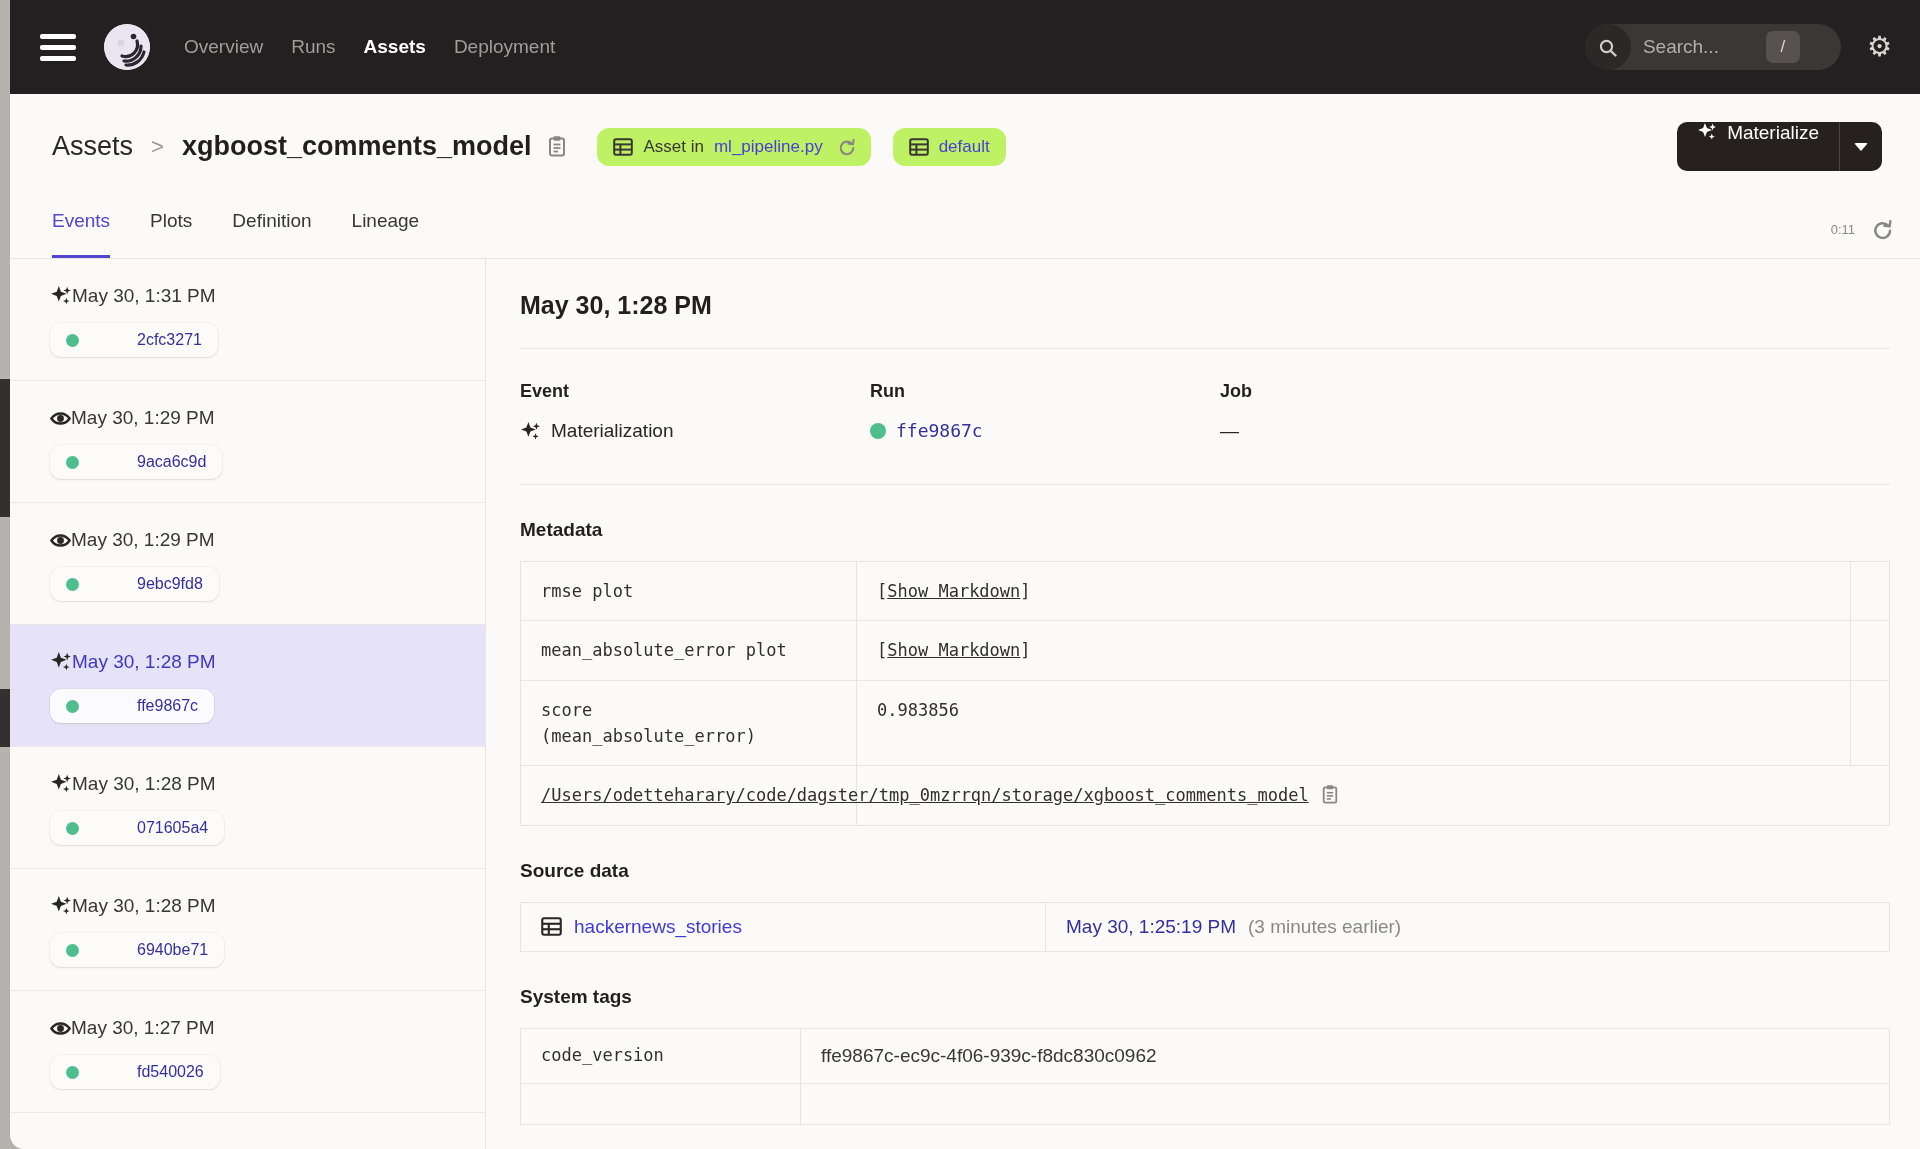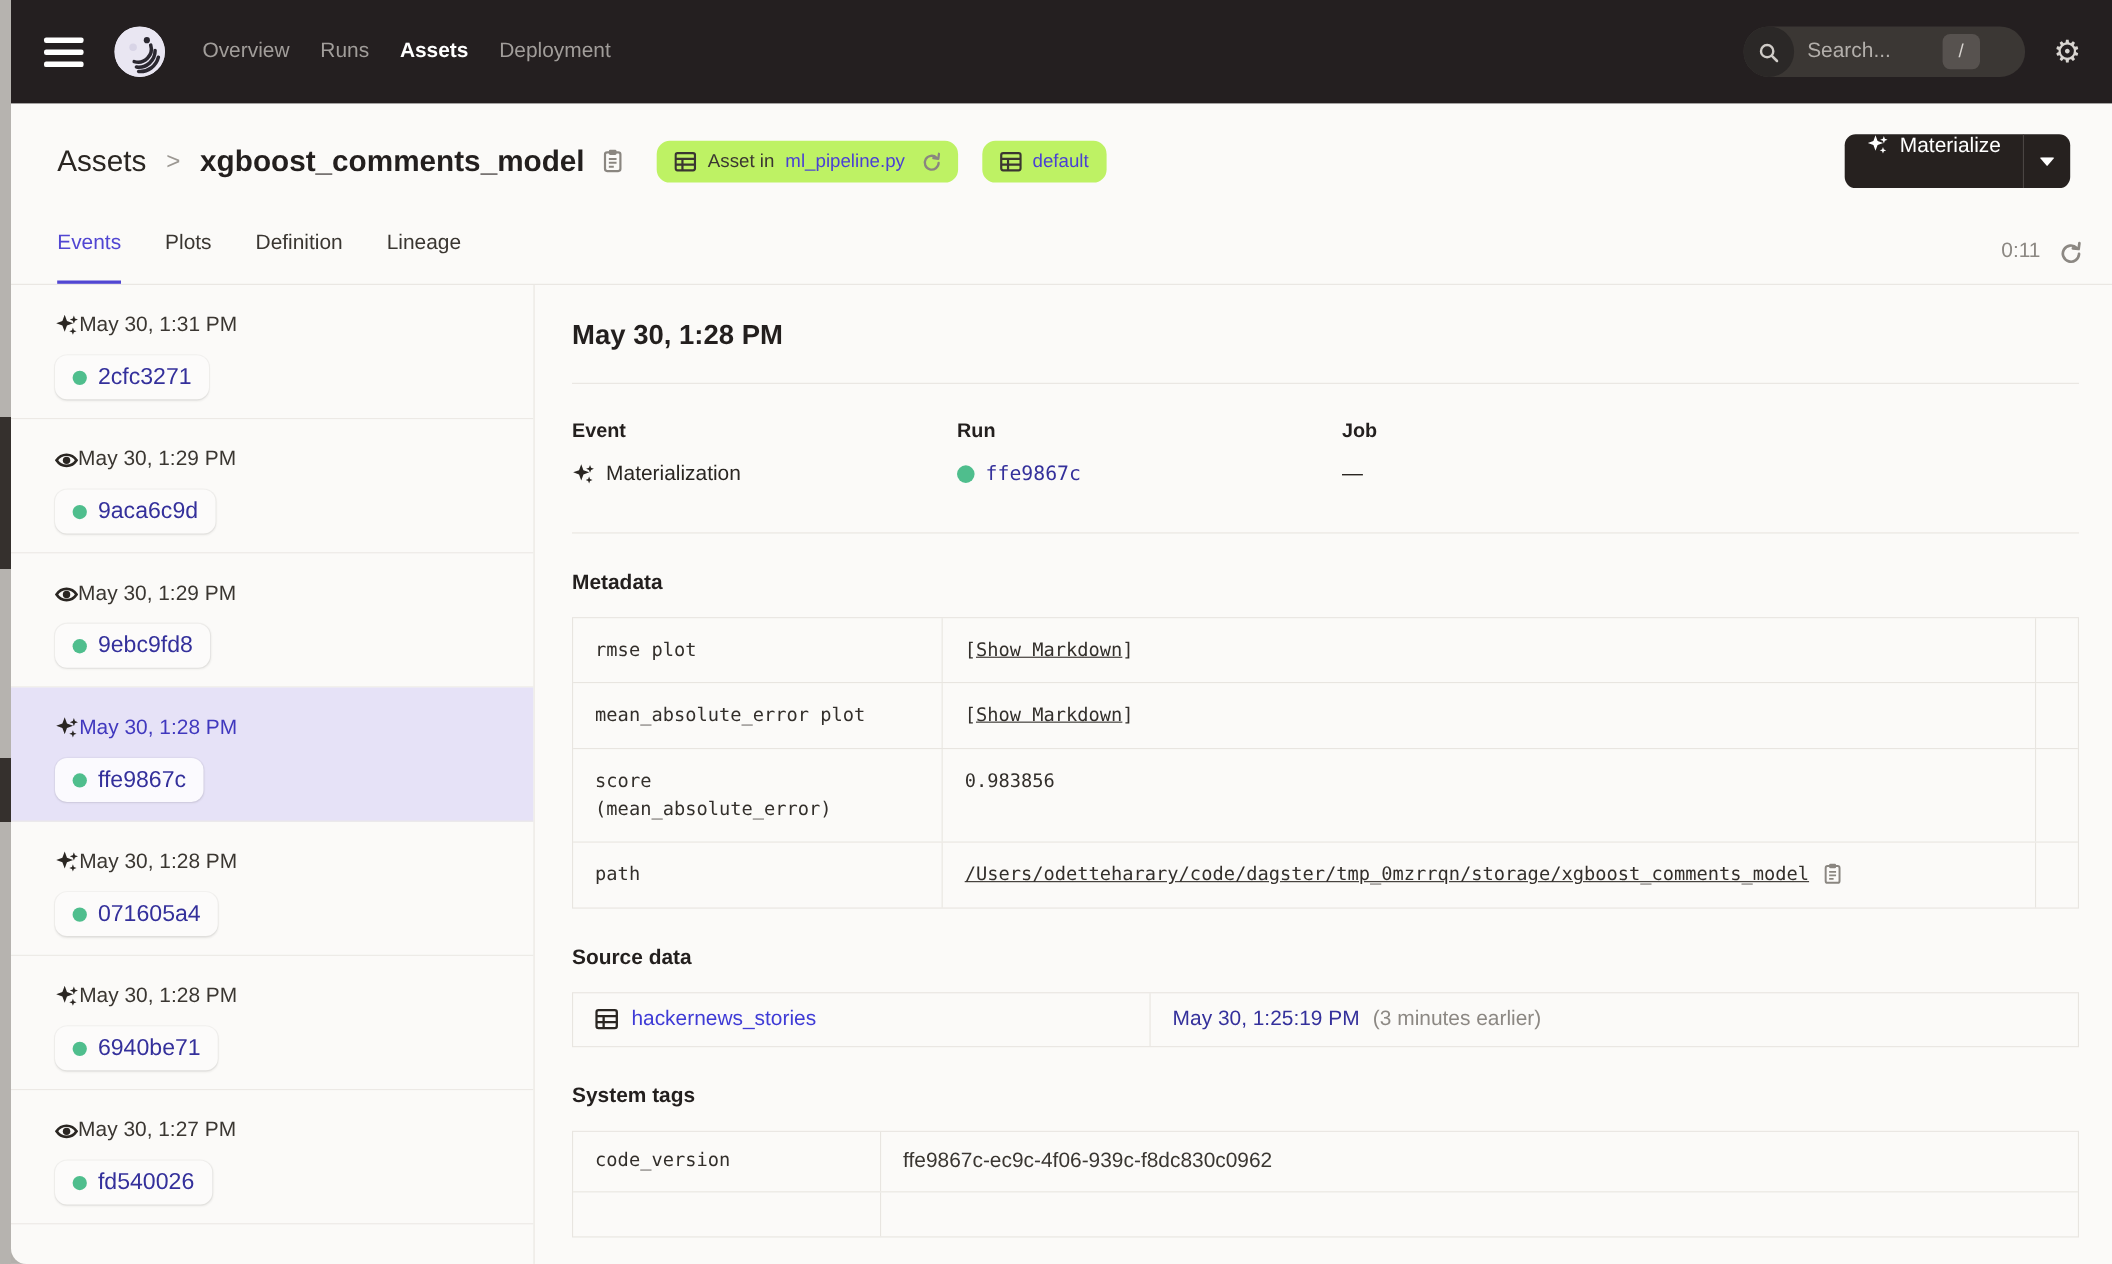--- a/index.html
+++ b/index.html
@@ -73,41 +73,41 @@
   .mat-main{ display:flex; align-items:flex-start; gap:10px; padding:0 20px; color:#fff; font-size:19px; font-weight:500;}
   .mat-divider{ width:1px; background:#4a4543;}
   .mat-caret{ width:42px; display:flex; align-items:center; justify-content:center;}
   .caret-down{ width:0; height:0; border-left:7px solid transparent; border-right:7px solid transparent; border-top:8px solid #fff; border-radius:2px;}
 
   
   .tabs-row{ display:flex; align-items:flex-end; padding:0 28px 0 42px; border-bottom:1px solid #e8e5e0; flex:0 0 auto; height:58px;}
   .tab{ font-size:19px; font-weight:500; color:#3a3631; padding-bottom:23px; margin-right:40px; cursor:pointer; border-bottom:3px solid transparent;}
   .tab.active{ color:#5146d2; border-bottom-color:#5146d2;}
   .tabs-row .spacer{ flex:1;}
-  .timer{ display:flex; align-items:center; gap:16px; padding-bottom:18px; color:#8c8883; font-size:19px;}
+  .timer{ display:flex; align-items:center; gap:16px; padding-bottom:18px; color:#8c8883; font-size:13px;}
   .timer .reload-icon{ cursor:pointer; display:flex;}
 
   
   .body-split{ flex:1; display:flex; overflow:hidden;}
 
   
   .sidebar{ width:476px; flex:0 0 476px; border-right:1px solid #e8e5e0; overflow:hidden;}
   .event-item{ height:122px; padding:26px 30px 0 40px; border-bottom:1px solid #ece9e5; cursor:pointer;}
   .event-item.selected{ background:#e6e2f7;}
   .ev-row1{ display:flex; align-items:center; margin-bottom:16px;}
   .ev-time{ font-size:19px; color:#3a3631;}
   .event-item.selected .ev-time{ color:#4038be;}
   .run-pill{
     display:inline-flex; align-items:center; gap:10px; background:#fcfbfa;
     border-radius:11px; padding:8px 16px;
     box-shadow:0 1px 2px rgba(40,35,30,.10), 0 0 0 1px rgba(40,35,30,.03);
   }
   .event-item.selected .run-pill{ background:#fbfafe;}
   .dot{ width:13px; height:13px; border-radius:50%; background:#4fbe8d; flex:0 0 13px;}
-  .run-id{ font-size:21px; color:#34309b; text-decoration:none;}
+  .run-id{ font-size:16px; color:#34309b; text-decoration:none;margin-left:48px;}
 
   
   .detail{ flex:1; padding:32px 30px 0 34px; overflow:hidden;}
   .detail-title{ font-size:25px; font-weight:700; color:#231f1e;}
   .hr{ border:none; border-top:1px solid #e8e5e0; margin-top:28px;}
   .info-row{ display:grid; grid-template-columns:350px 350px 1fr; margin-top:32px;}
   .info-label{ font-size:18px; font-weight:700; color:#231f1e; margin-bottom:18px;}
   .info-value{ display:flex; align-items:center; gap:10px; font-size:19px; color:#2a2622;}
   .mono{ font-family:"DejaVu Sans Mono","Liberation Mono",monospace;}
   .run-link{ color:#34309b; text-decoration:none; font-size:18px;}
@@ -423,21 +423,20 @@
           </div>
           <div class="m-end"></div>
         </div>
         <div class="m-row">
           <div class="m-key mono">score
 (mean_absolute_error)</div>
           <div class="m-val mono">0.983856</div>
           <div class="m-end"></div>
         </div>
         <div class="m-row">
-          <div class="m-key mono">path</div>
           <div class="m-val mono">
             <a class="path-link">/Users/odetteharary/code/dagster/tmp_0mzrrqn/storage/xgboost_comments_model</a>
             <span class="val-copy">
               <svg width="18" height="21" viewBox="0 0 20 23" style="color:#8a8680">
                   <use href="#ic-clipboard"></use>
                 </svg>
             </span>
           </div>
           <div class="m-end"></div>
         </div>

